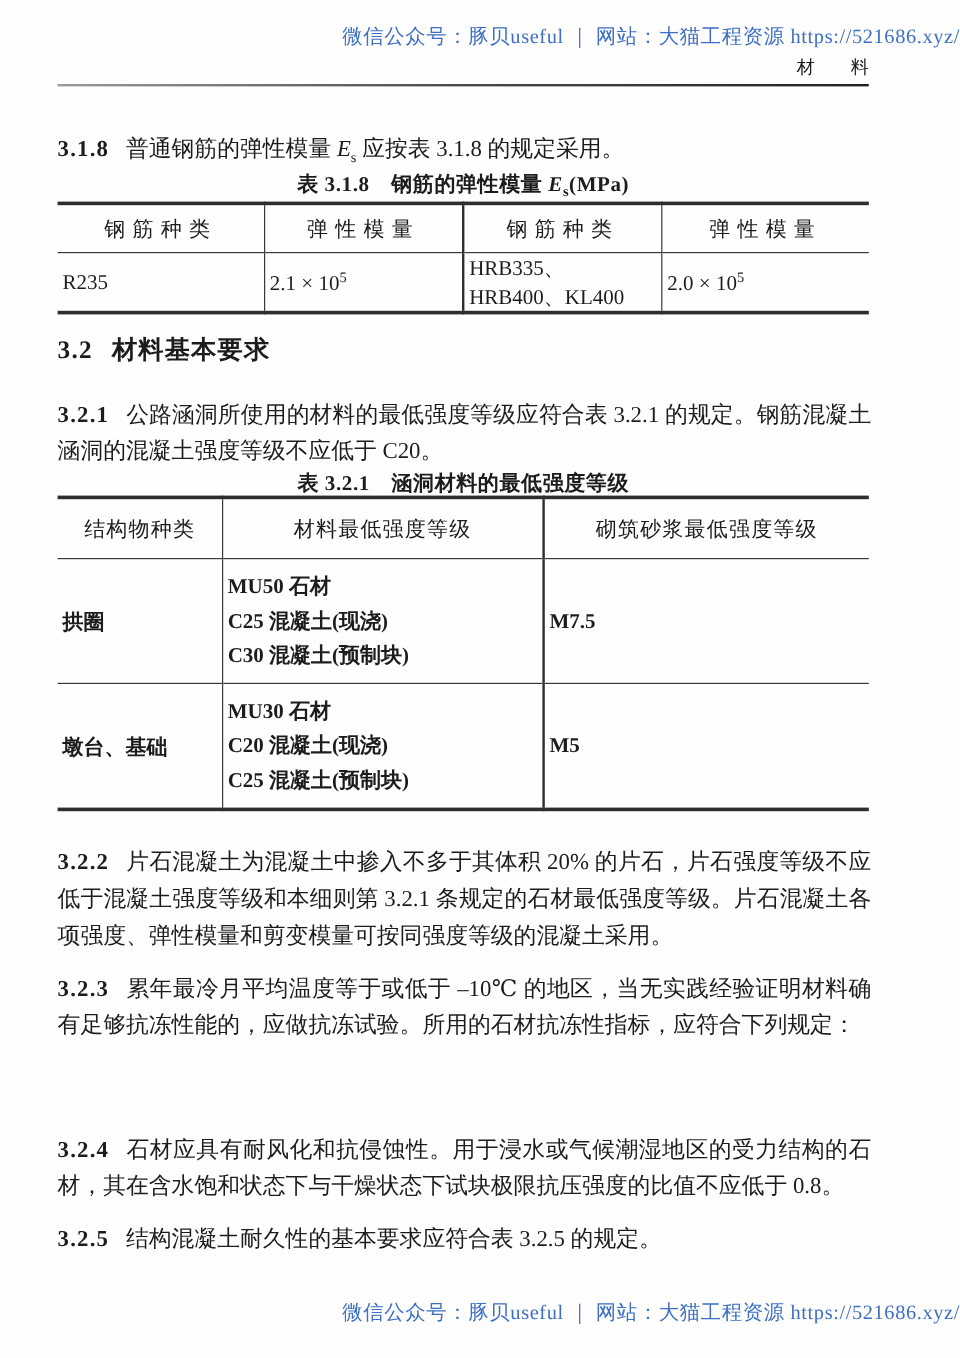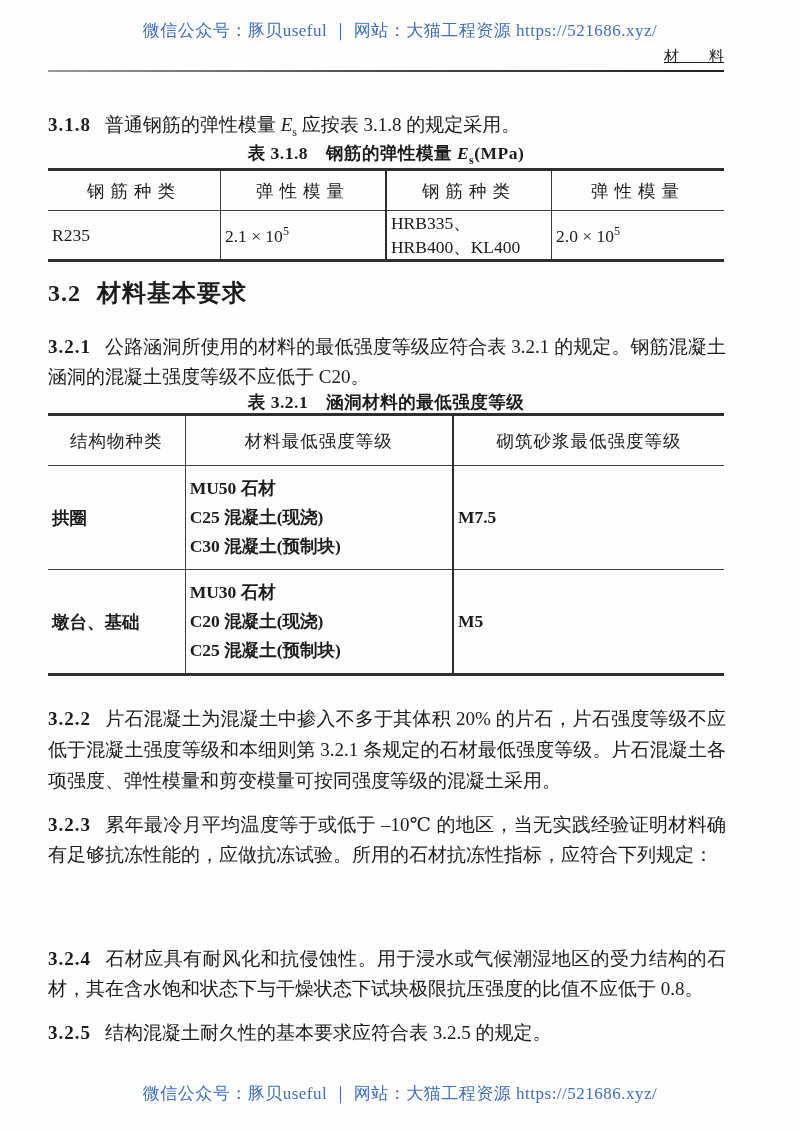--- a/index.html
+++ b/index.html
@@ -6,45 +6,45 @@
   .page {
     position:relative; width:800px; height:1132px; margin:0 auto;
     background:#fefefe; overflow:hidden;
     font-family:"Liberation Serif","DejaVu Serif",serif;
     color:#1c1c1c;
   }
   .abs { position:absolute; }
 
   
   .watermark {
-    left:0; right:0; text-align:center;
+    left:0; right:0; text-align:right;
     font-size:17px; letter-spacing:0.5px;
   }
   #wm-top { top:19px; }
   #wm-bottom { top:1082px; }
 
   
-  #running-head { top:47px; right:76px; font-size:15px;text-decoration:underline; }
+  #running-head { top:47px; right:76px; font-size:15px; }
   #head-rule {
     top:70px; left:48px; width:676px; height:2px;
     background:linear-gradient(to right,#9a9a9a,#4a4a4a,#222);
   }
 
   
   .para {
     left:48px; width:678px; font-size:19px; line-height:30px;
     text-align:justify; margin:0;
   }
   .para .num { font-weight:bold; margin-right:14px; letter-spacing:1px; }
   .ital { font-style:italic; font-family:"Liberation Serif",serif; }
   sub { font-size:12px; }
   sup { font-size:12px; }
 
   #sec318 { top:110px; }
-  #sec32-heading { top:277px; left:48px; font-size:24px; font-weight:bold; margin:0; letter-spacing:1px;font-family:Liberation Serif, serif; }
+  #sec32-heading { top:277px; left:48px; font-size:21px; font-weight:bold; margin:0; letter-spacing:1px;font-family:Liberation Serif, serif; }
   #sec32-heading .num { margin-right:16px; }
   #sec321 { top:332px; }
   #sec322 { top:703px; line-height:31px; }
   #sec323 { top:810px; }
   #sec323-item1 { top:870px; }
   #sec323-item2 { top:900px; }
   .subitem { padding-left:38px; box-sizing:border-box; }
   .subitem .inum { font-weight:normal; margin-right:18px; }
   #sec324 { top:944px; }
   #sec325 { top:1018px; }

